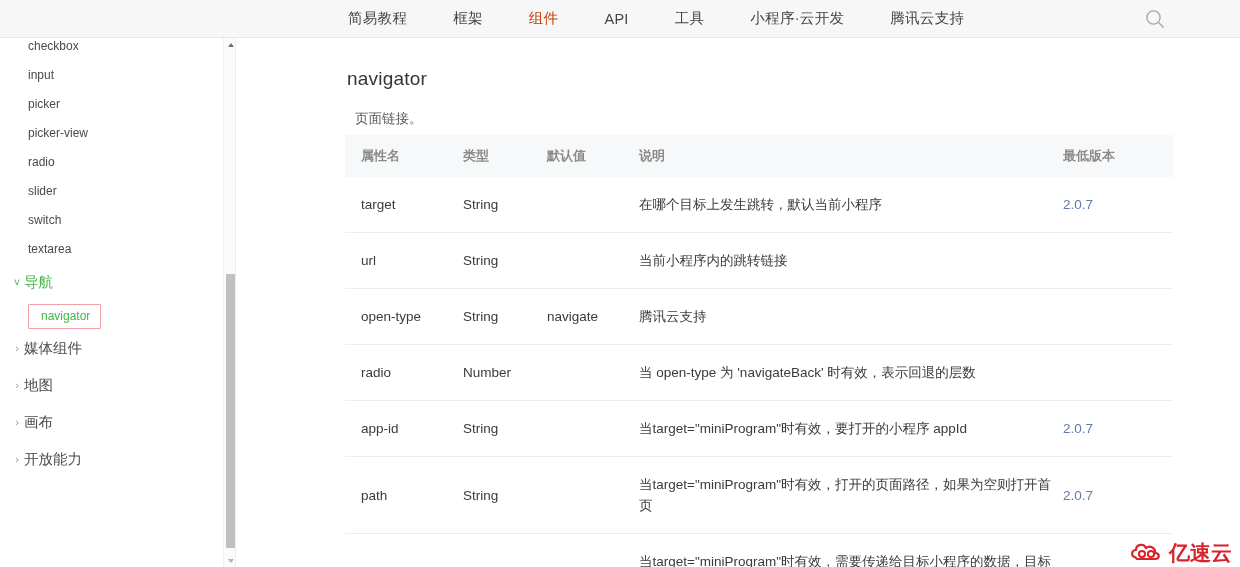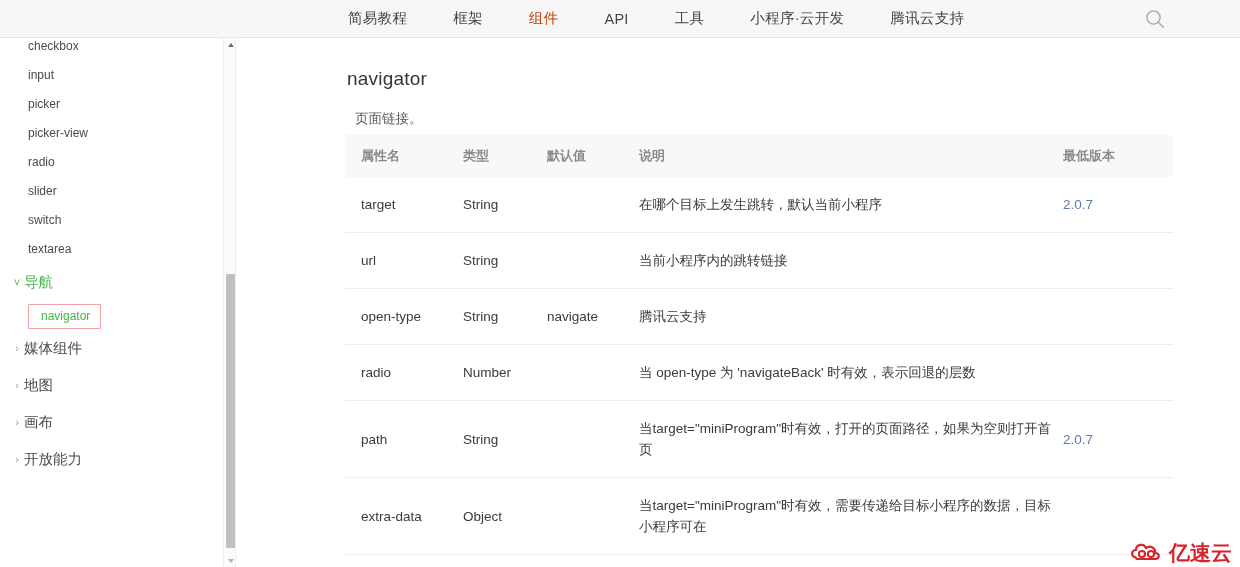--- a/index.html
+++ b/index.html
@@ -390,20 +390,27 @@
           <td class="c-ver"></td>
         </tr>
         <tr>
           <td class="c-name">radio</td>
           <td class="c-type">Number</td>
           <td class="c-def"></td>
           <td class="c-desc">当 open-type 为 'navigateBack' 时有效，表示回退的层数</td>
           <td class="c-ver"></td>
         </tr>
         <tr>
+          <td class="c-name">app-id</td>
+          <td class="c-type">String</td>
+          <td class="c-def"></td>
+          <td class="c-desc">当target="miniProgram"时有效，要打开的小程序 appId</td>
+          <td class="c-ver"><a>2.0.7</a></td>
+        </tr>
+        <tr>
           <td class="c-name">path</td>
           <td class="c-type">String</td>
           <td class="c-def"></td>
           <td class="c-desc">当target="miniProgram"时有效，打开的页面路径，如果为空则打开首页</td>
           <td class="c-ver"><a>2.0.7</a></td>
         </tr>
         <tr>
           <td class="c-name">extra-data</td>
           <td class="c-type">Object</td>
           <td class="c-def"></td>

